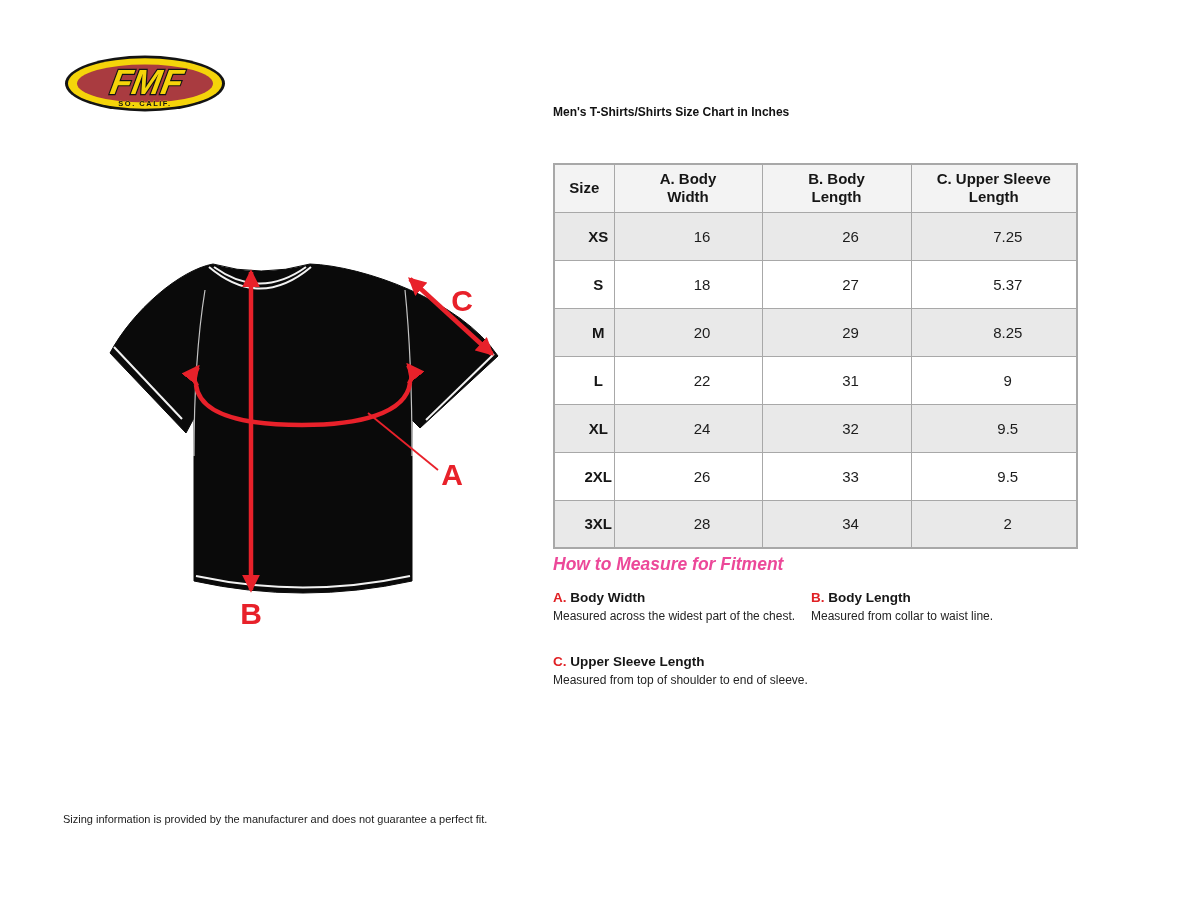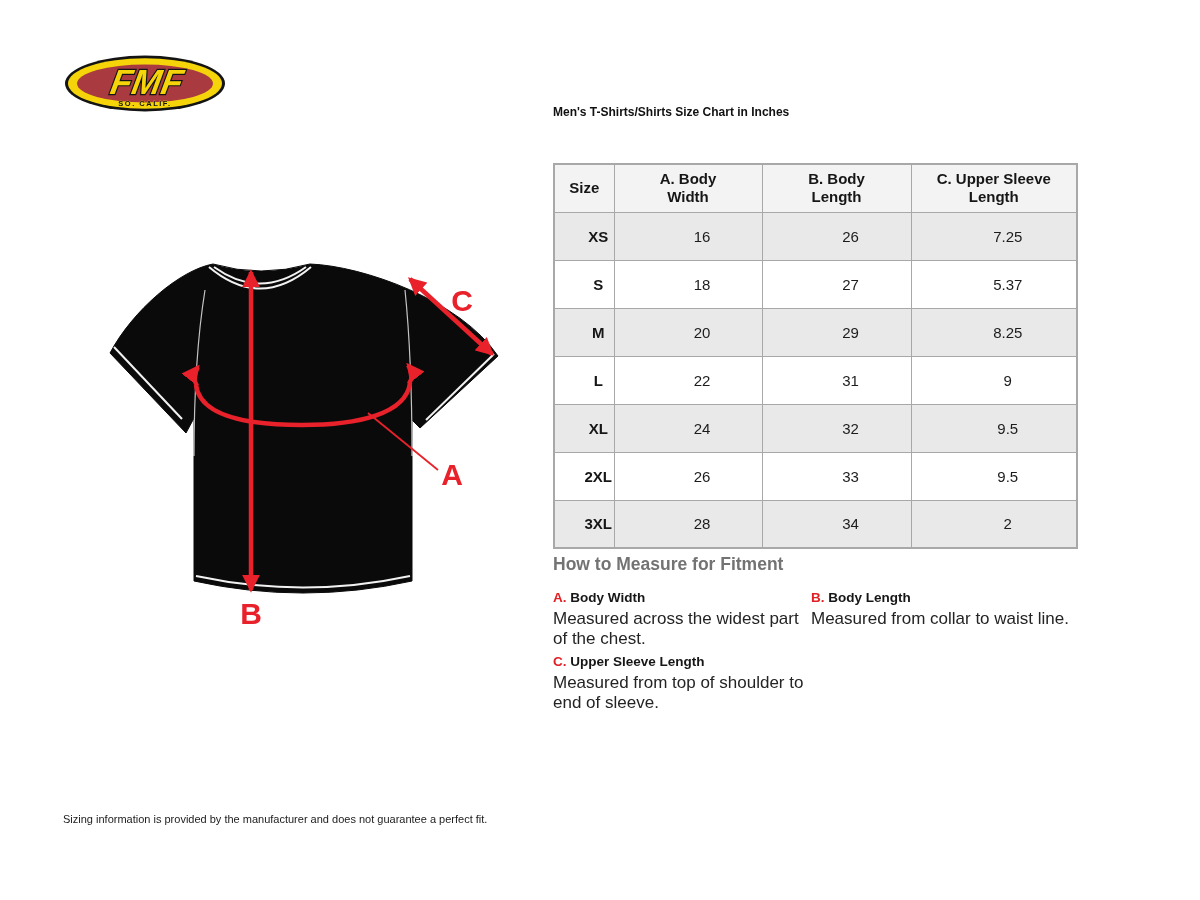--- a/index.html
+++ b/index.html
@@ -21,25 +21,25 @@
     border:1px solid #a8a8a8; text-align:center; vertical-align:middle; }
   table.size-chart th { height:48px; font-size:15px; font-weight:700;
     background:#f3f3f3; line-height:1.25; white-space:pre-line; color:#161616; }
   table.size-chart td { height:48px; font-size:15px; color:#1c1c1c; font-weight:400;padding-left:28px; }
   table.size-chart td.size-col { font-weight:700; color:#161616; }
   table.size-chart tbody tr:nth-child(odd) td { background:#e9e9e9; }
   table.size-chart tbody tr:nth-child(even) td { background:#ffffff; }
   col.c-size { width:60px; } col.c-a { width:148px; } col.c-b { width:149px; } col.c-c { width:166px; }
 
   
-  .measure-heading { position:absolute; left:553px; top:554px; font-size:17.5px; font-weight:700; color:#737373; }
+  .measure-heading { position:absolute; left:553px; top:554px; font-size:17.5px; font-weight:700; color:#ec4899;font-style:italic; }
   .measure-item { position:absolute; width:260px; }
   .measure-item .mi-label { font-size:13.5px; font-weight:700; color:#161616; }
   .measure-item .mi-letter { color:#e02024; }
-  .measure-item .mi-desc { font-size:17px; color:#242424; margin-top:4px; font-weight:400; }
+  .measure-item .mi-desc { font-size:12px; color:#242424; margin-top:4px; font-weight:400; }
   .mi-a { left:553px; top:590px; }
   .mi-b { left:811px; top:590px; }
   .mi-c { left:553px; top:654px; }
 
   
   .footer { position:absolute; left:63px; top:812px; font-size:11px; color:#1b1b1b; line-height:1.45; }
 </style>
 </head>
 <body>
 

